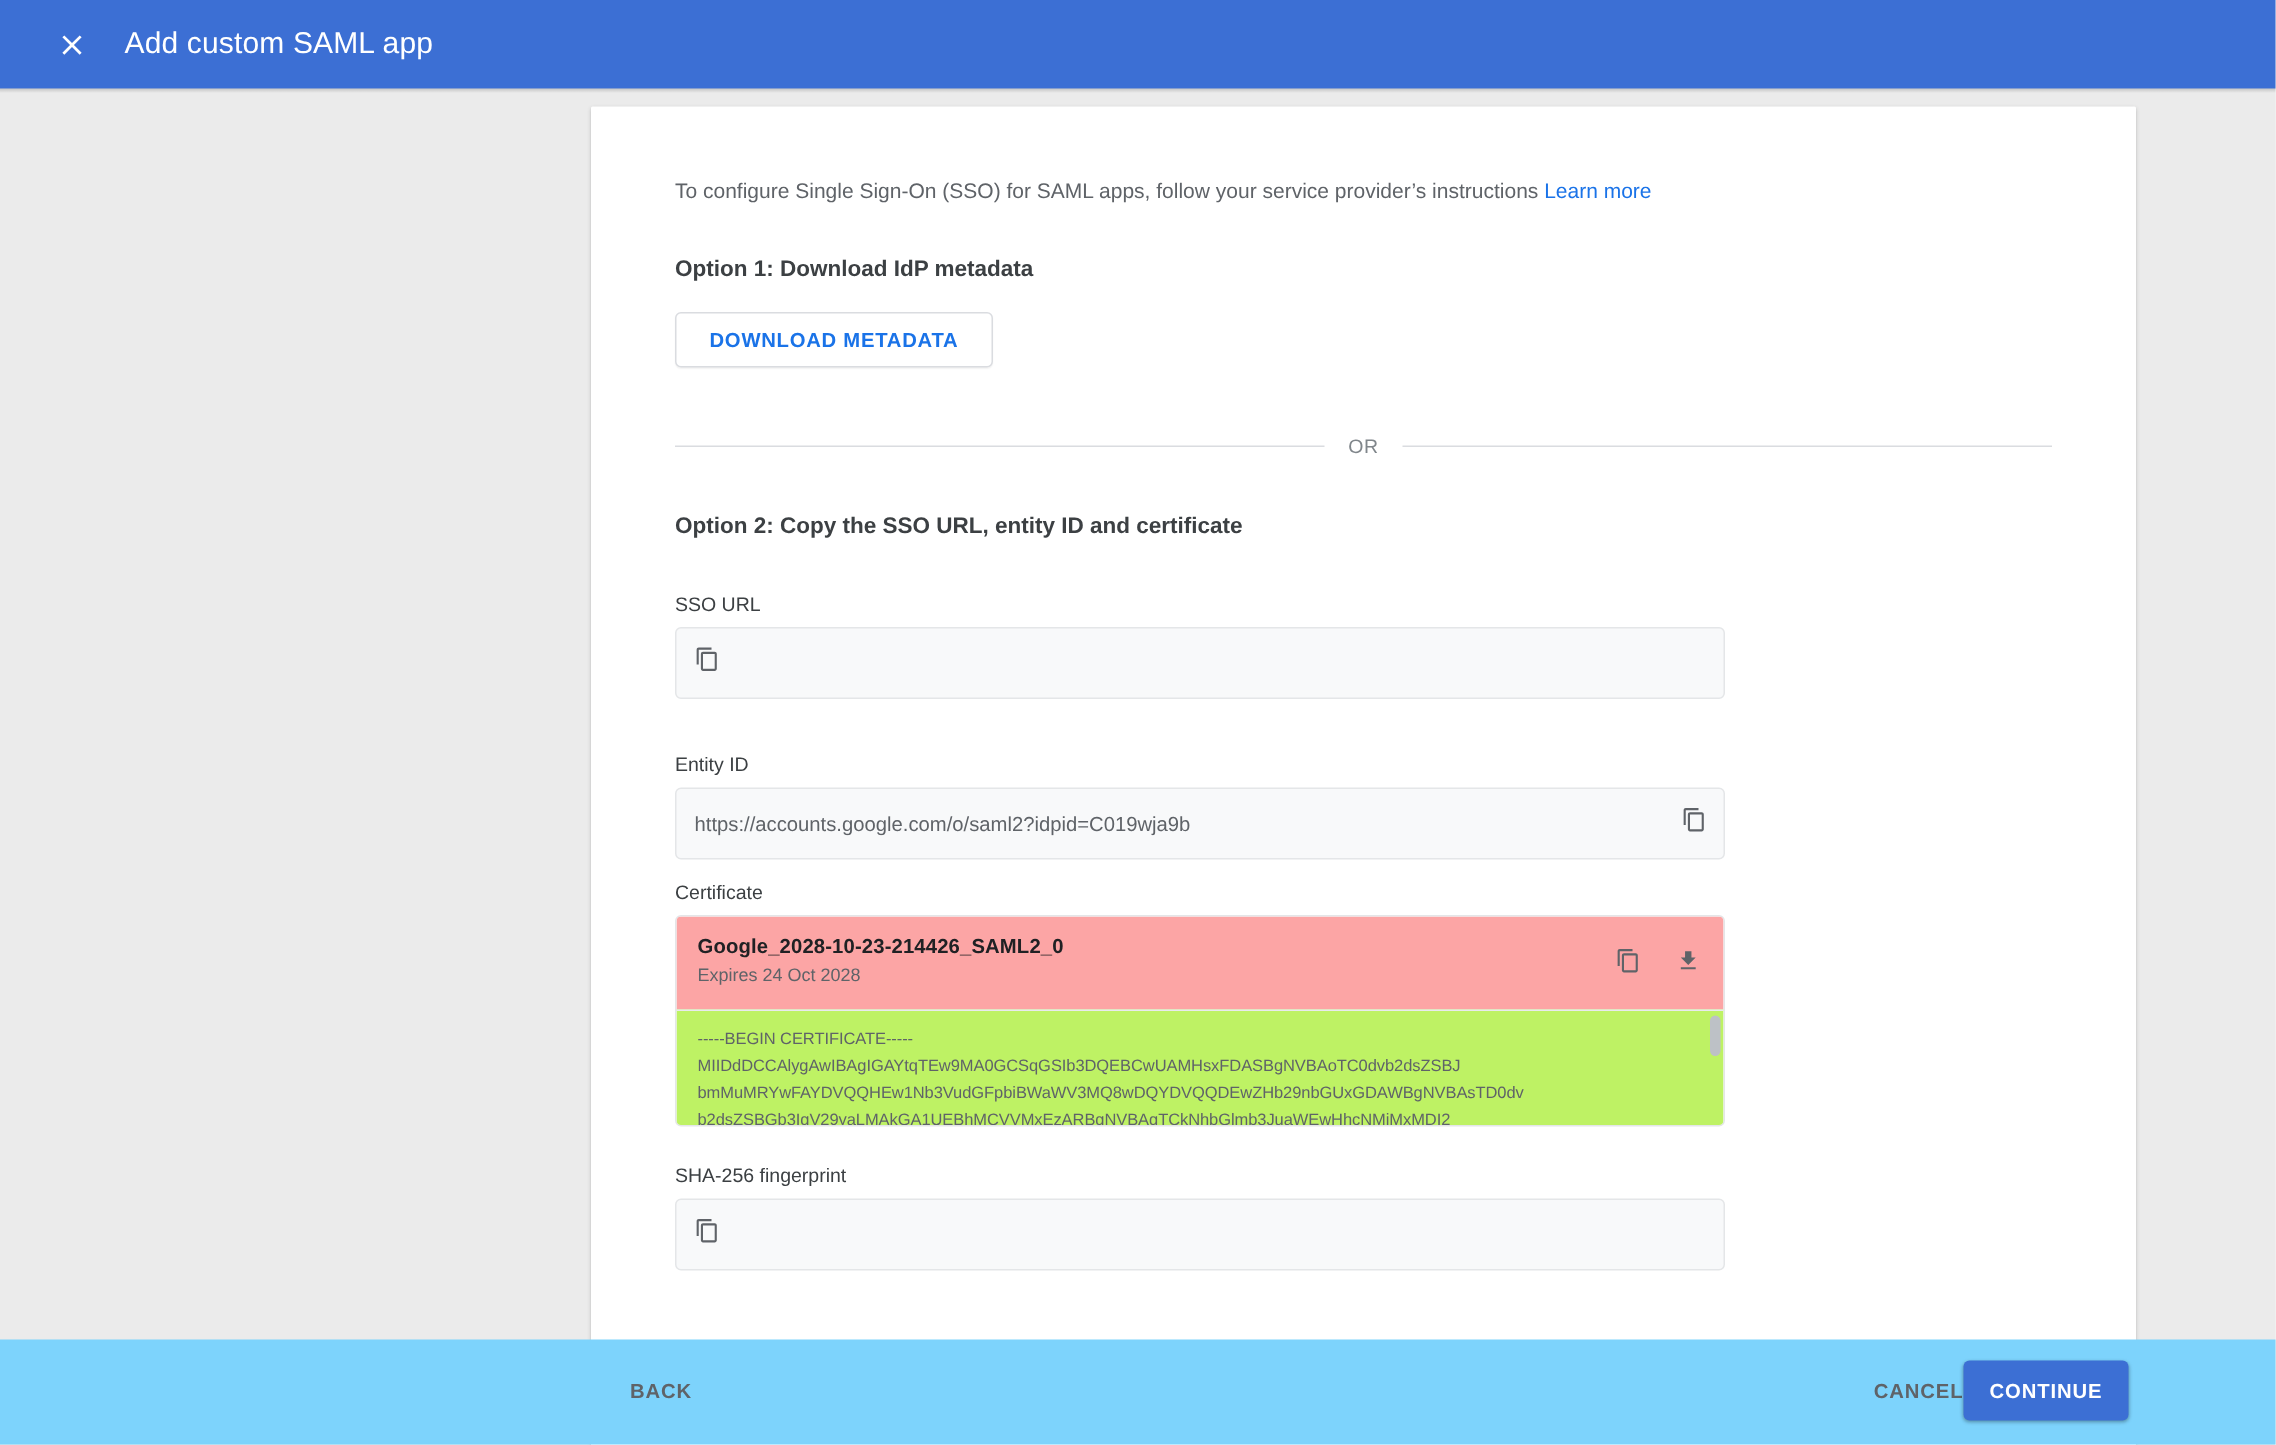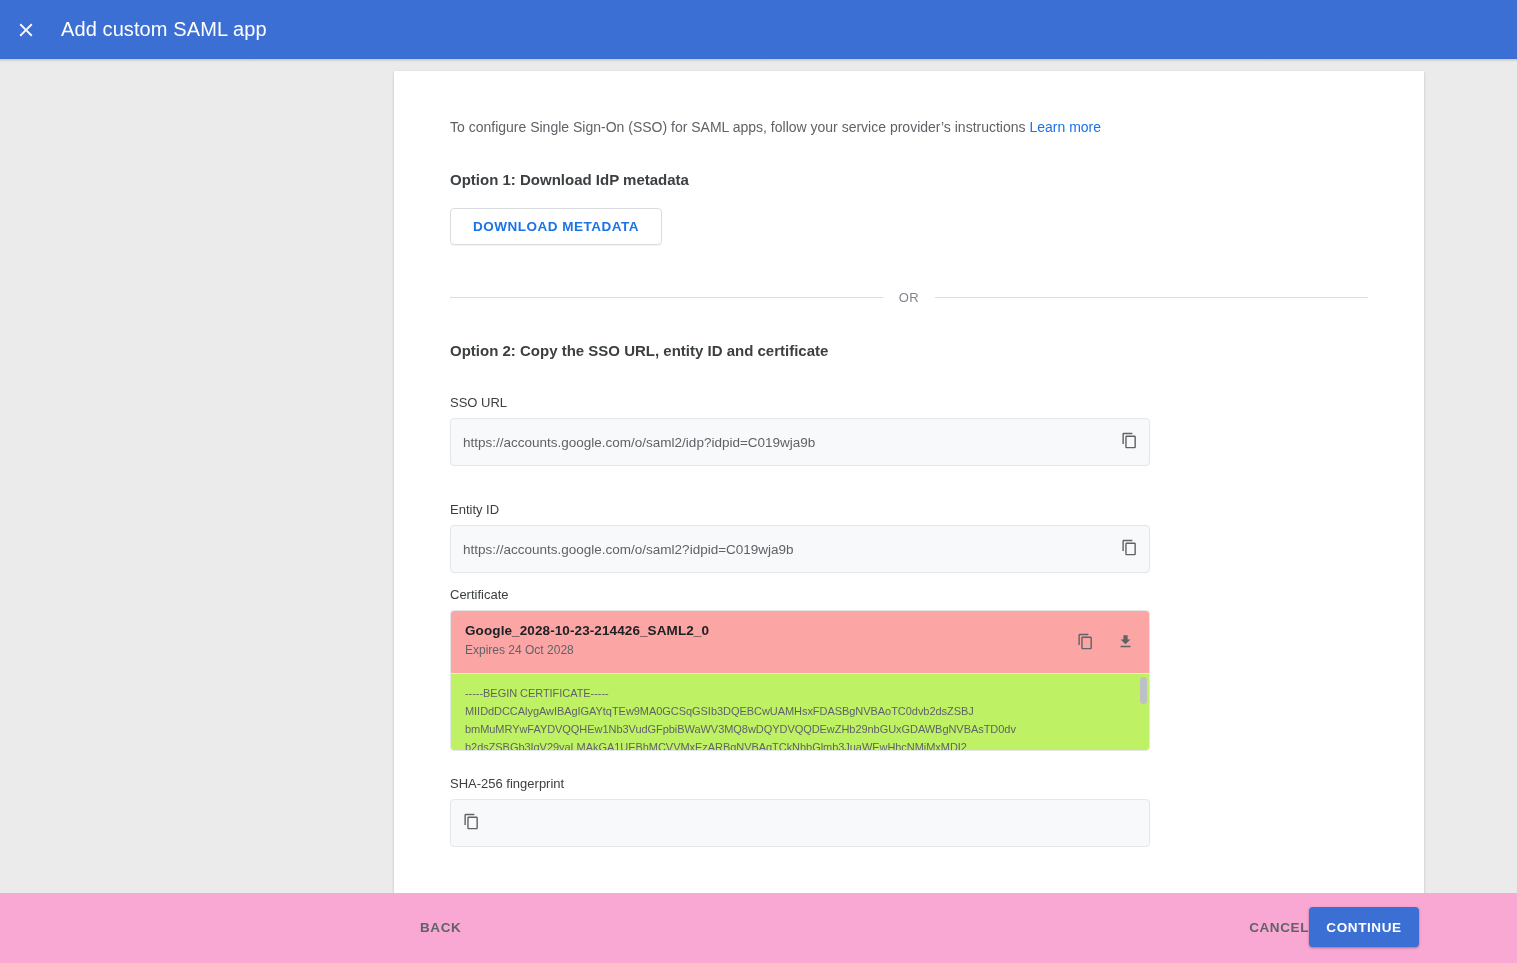--- a/index.html
+++ b/index.html
@@ -11,21 +11,21 @@
     font-family: "Liberation Sans", sans-serif;
     overflow: hidden;
   }
 
   
   .appbar {
     position: absolute; top: 0; left: 0;
     width: 1517px; height: 59px;
     background: #3c6fd4;
     display: flex; align-items: center;
-    padding-left: 6px;
+    padding-left: 28px;
   }
   .appbar-shadow {
     position: absolute; top: 59px; left: 0;
     width: 1517px; height: 3px;
     background: linear-gradient(to bottom, rgba(0,0,0,0.16), rgba(0,0,0,0));
   }
   .close-btn {
     width: 40px; height: 40px;
     display: flex; align-items: center; justify-content: center;
     border-radius: 50%; cursor: pointer;
@@ -181,21 +181,21 @@
     width: 7px; height: 27px;
     border-radius: 4px;
     background: #bdc1c6;
   }
 
   
   .footer {
     position: absolute;
     left: 0; top: 893px;
     width: 1517px; height: 70px;
-    background: #f9a8d4;
+    background: #7dd3fc;
   }
   .footer-back {
     position: absolute;
     left: 405px; top: 16px;
     height: 37px;
     padding: 0 15px;
     display: flex; align-items: center;
     font-size: 13.5px; font-weight: bold;
     letter-spacing: .6px;
     color: #5f6368;
@@ -262,21 +262,20 @@
       <div class="or-line"></div>
     </div>
 
     
     <div class="section-title" style="margin-top:37px;">Option 2: Copy the SSO URL, entity ID and certificate</div>
 
     
     <div class="field-block">
       <div class="field-label">SSO URL</div>
       <div class="input-row">
-        <div class="input-value">https://accounts.google.com/o/saml2/idp?idpid=C019wja9b</div>
         <div class="icon-btn">
           <span>
             <svg width="17" height="17" viewBox="0 0 24 24">
               <path d="M16 1H4c-1.1 0-2 .9-2 2v14h2V3h12V1zm3 4H8c-1.1 0-2 .9-2 2v14c0 1.1.9 2 2 2h11c1.1 0 2-.9 2-2V7c0-1.1-.9-2-2-2zm0 16H8V7h11v14z" fill="#5f6368"></path>
             </svg>
           </span>
         </div>
       </div>
     </div>
 

